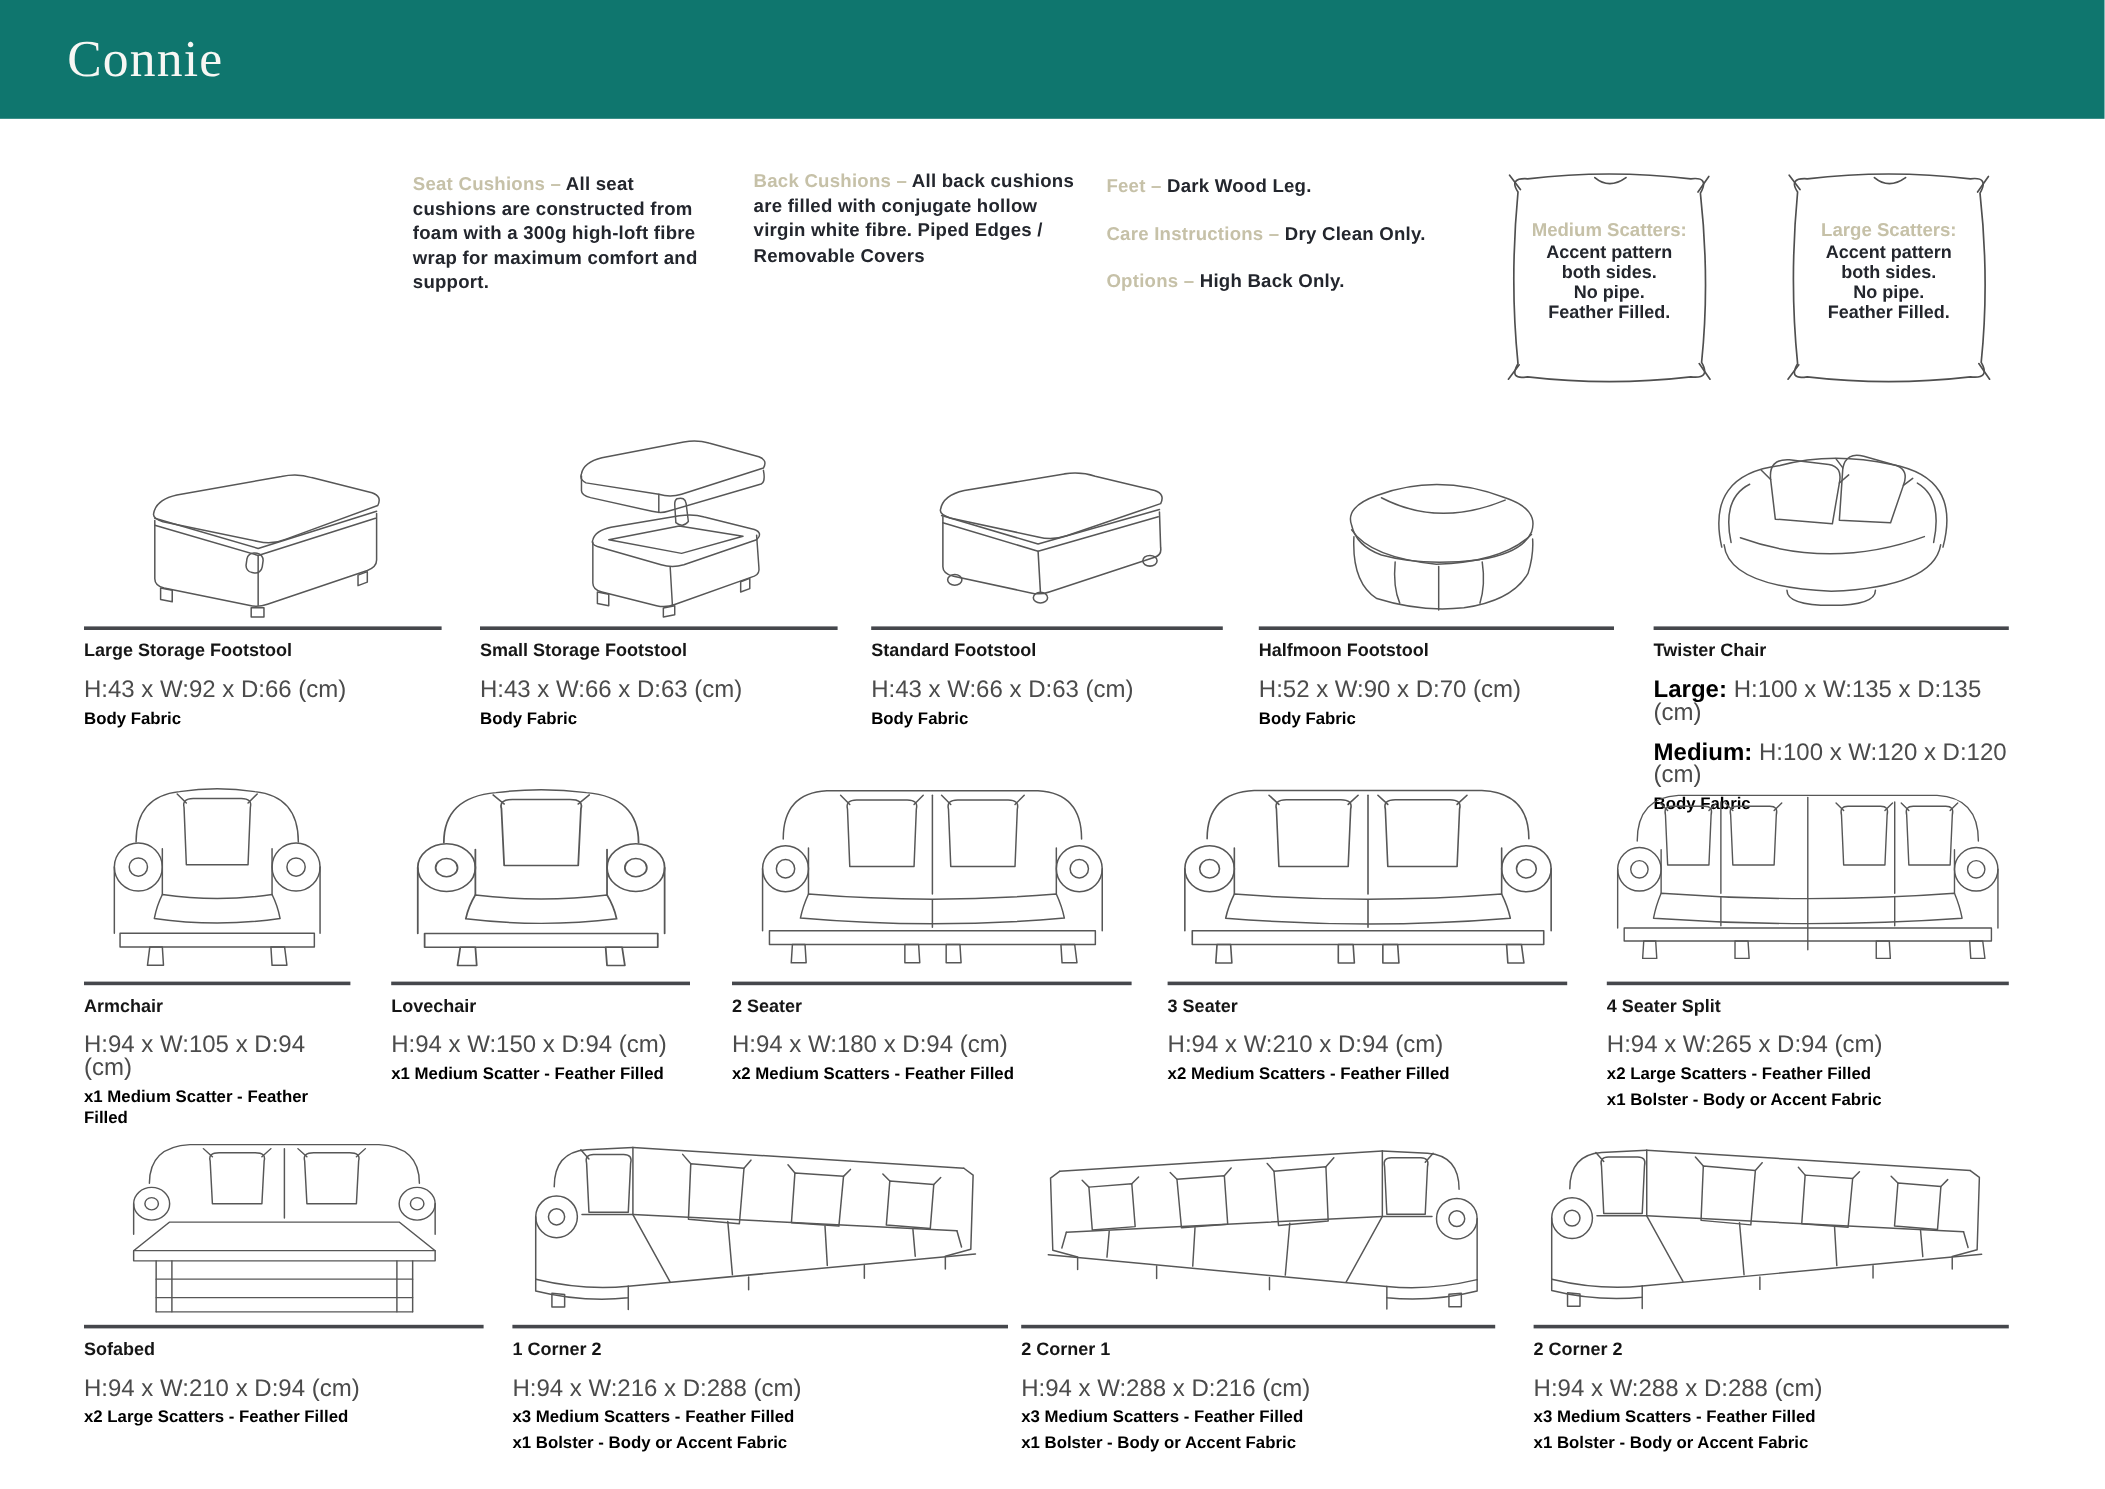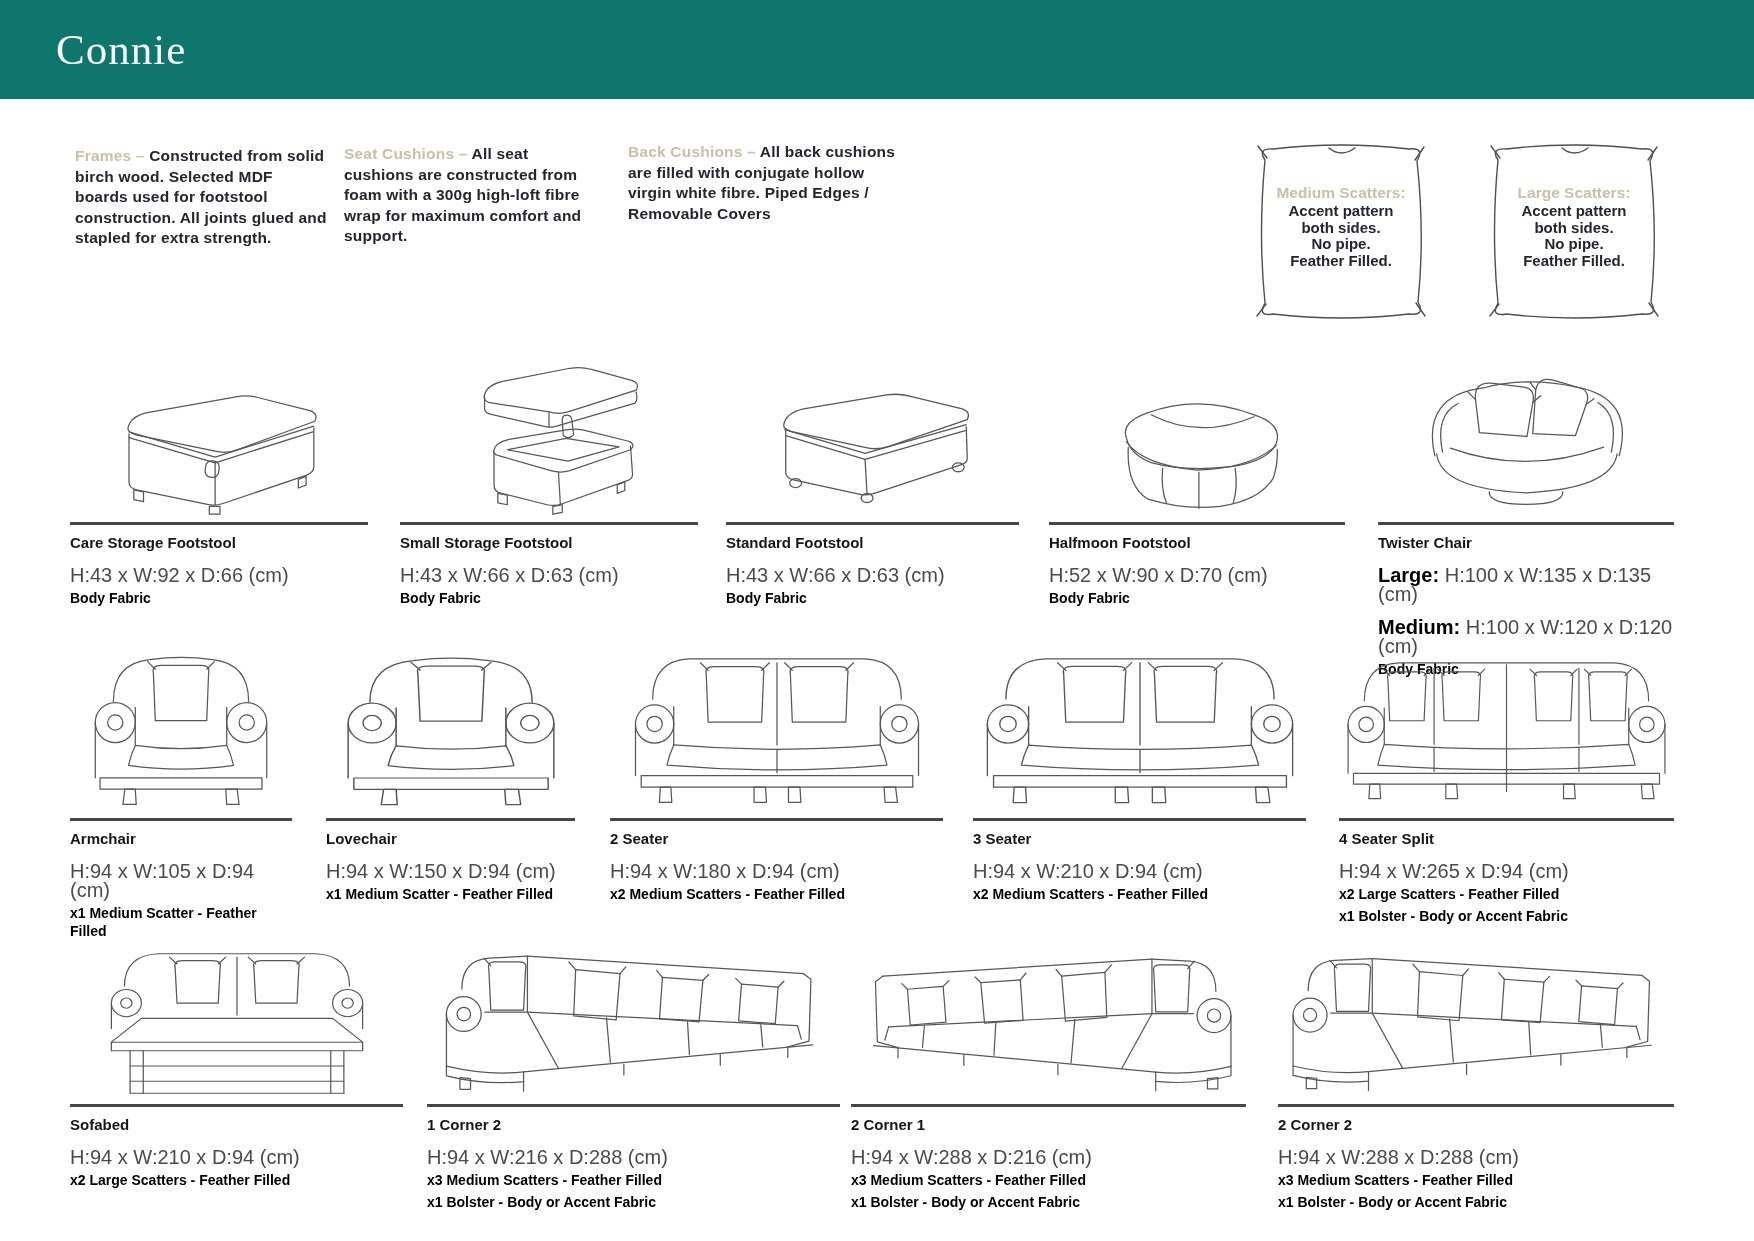--- a/index.html
+++ b/index.html
@@ -223,24 +223,28 @@
     </symbol>
   </defs>
 </svg>
 
 <div class="page">
 
   <header class="topbar">
     <h1 class="brand">Connie</h1>
   </header>
 
-  <p class="spec" style="left:75px;top:146px;width:252px"><span class="accent">Frames –</span> <span>Constructed from solid birch wood. Selected MDF boards used for footstool construction. All joints glued and stapled for extra strength.</span></p>
   <p class="spec" style="left:344px;top:144px;width:240px"><span class="accent">Seat Cushions –</span> <span>All seat cushions are constructed from foam with a 300g high-loft fibre wrap for maximum comfort and support.</span></p>
   <p class="spec" style="left:628px;top:142px;width:278px"><span class="accent">Back Cushions –</span> <span>All back cushions are filled with conjugate hollow virgin white fibre. Piped Edges / Removable Covers</span></p>
 
+  <div class="details" style="left:922px;top:146px;width:300px">
+    <p class="spec det"><span class="accent">Feet –</span> <span>Dark Wood Leg.</span></p>
+    <p class="spec det"><span class="accent">Care Instructions –</span> <span>Dry Clean Only.</span></p>
+    <p class="spec det"><span class="accent">Options –</span> <span>High Back Only.</span></p>
+  </div>
 
   <figure class="scatter-card" style="left:1243px;top:136px">
     <svg class="pillow" viewBox="0 0 196 190" width="196" height="190">
       <g stroke="#4f4f4f" fill="none" stroke-width="1.4" stroke-linejoin="round" stroke-linecap="round">
         <path d="M22,24 Q14,12 30,13 Q98,5 166,13 Q182,11 174,25 Q182,98 175,166 Q183,180 166,178 Q98,186 30,178 Q14,181 22,167 Q15,98 22,24 Z"></path>
         <path d="M24,22 L15,10 M172,24 L181,11 M173,167 L182,180 M23,168 L14,180"></path>
         <path d="M86,12 Q98,22 112,12"></path>
       </g>
     </svg>
     <figcaption class="sc-text">
@@ -269,21 +273,21 @@
     </figcaption>
   </figure>
 
   <section class="cell r1" style="left:70px;top:330px;width:298px">
     <div class="art">
       <svg viewBox="0 0 260 155" width="252" height="150">
           <use href="#sym-fs-large"></use>
         </svg>
     </div>
     <div class="rule"></div>
-    <h3 class="pname">Care Storage Footstool</h3>
+    <h3 class="pname">Large Storage Footstool</h3>
     <p class="pdims">H:43 x W:92 x D:66 (cm)</p>
     <p class="pextra">Body Fabric</p>
   </section>
 
   <section class="cell r1" style="left:400px;top:330px;width:298px">
     <div class="art">
       <svg viewBox="0 0 240 172" width="228" height="163">
           <use href="#sym-fs-small"></use>
         </svg>
     </div>

